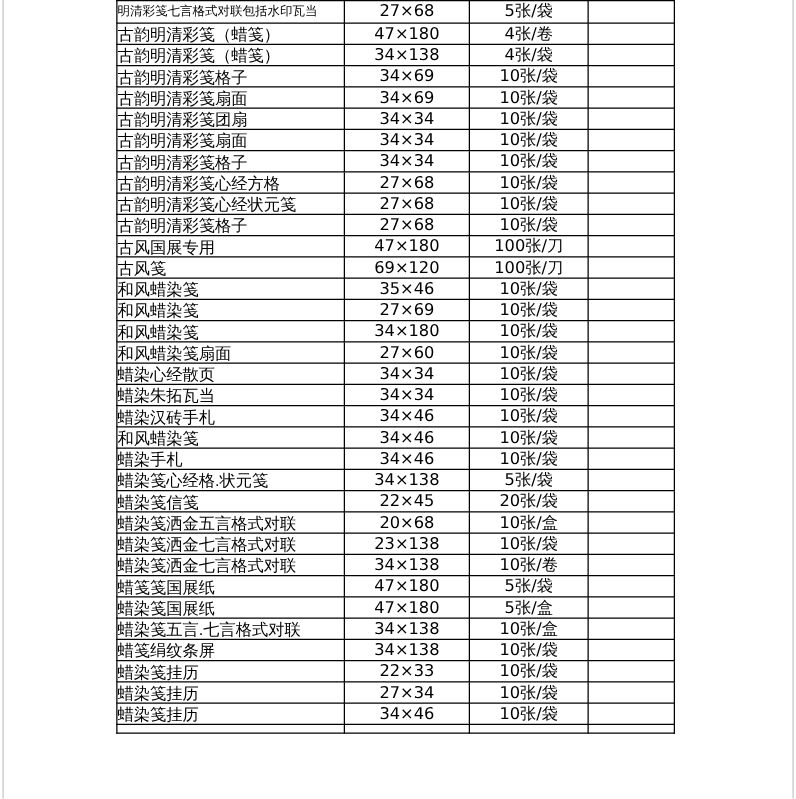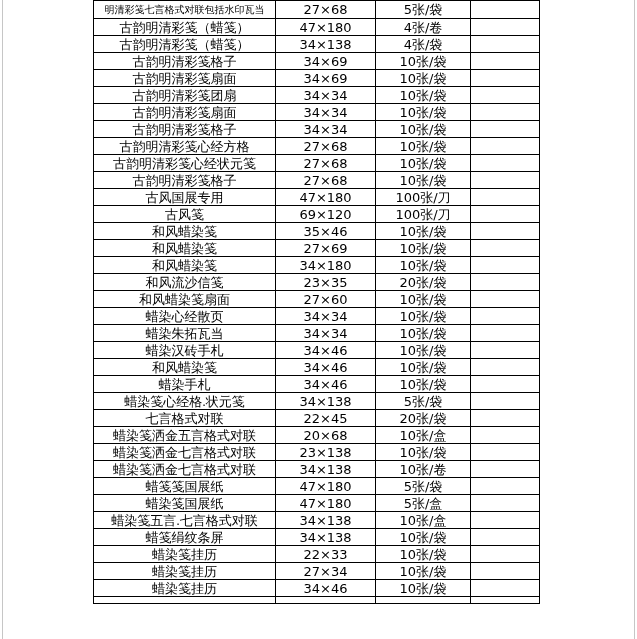--- a/index.html
+++ b/index.html
@@ -38,21 +38,21 @@
     color:#000000;
     overflow:hidden;
     white-space:nowrap;
     vertical-align:middle;
   }
   table.price-table tr{height:17px;}
   table.price-table tr:first-child{height:18px;}
   table.price-table tr:first-child td.c-name{font-size:10px;}
   table.price-table tr.sliver{height:7px;}
   table.price-table tr.sliver td{height:6px;}
-  td.c-name{text-align:center;padding-left:4px;}
+  td.c-name{text-align:left;padding-left:4px;}
   td.c-size,td.c-pack{text-align:center;font-family:"DejaVu Sans","Liberation Sans",sans-serif;}
 </style>
 </head>
 <body>
 
 <div class="screen">
 
   <div class="page-edge left"></div>
   <div class="page-edge right"></div>
 
@@ -155,26 +155,20 @@
             <td class="c-pack">10张/袋</td>
             <td class="c-empty"></td>
           </tr>
           <tr>
             <td class="c-name">和风蜡染笺</td>
             <td class="c-size">34×180</td>
             <td class="c-pack">10张/袋</td>
             <td class="c-empty"></td>
           </tr>
           <tr>
-            <td class="c-name">和风流沙信笺</td>
-            <td class="c-size">23×35</td>
-            <td class="c-pack">20张/袋</td>
-            <td class="c-empty"></td>
-          </tr>
-          <tr>
             <td class="c-name">和风蜡染笺扇面</td>
             <td class="c-size">27×60</td>
             <td class="c-pack">10张/袋</td>
             <td class="c-empty"></td>
           </tr>
           <tr>
             <td class="c-name">蜡染心经散页</td>
             <td class="c-size">34×34</td>
             <td class="c-pack">10张/袋</td>
             <td class="c-empty"></td>
@@ -203,21 +197,21 @@
             <td class="c-pack">10张/袋</td>
             <td class="c-empty"></td>
           </tr>
           <tr>
             <td class="c-name">蜡染笺心经格.状元笺</td>
             <td class="c-size">34×138</td>
             <td class="c-pack">5张/袋</td>
             <td class="c-empty"></td>
           </tr>
           <tr>
-            <td class="c-name">七言格式对联</td>
+            <td class="c-name">蜡染笺信笺</td>
             <td class="c-size">22×45</td>
             <td class="c-pack">20张/袋</td>
             <td class="c-empty"></td>
           </tr>
           <tr>
             <td class="c-name">蜡染笺洒金五言格式对联</td>
             <td class="c-size">20×68</td>
             <td class="c-pack">10张/盒</td>
             <td class="c-empty"></td>
           </tr>

